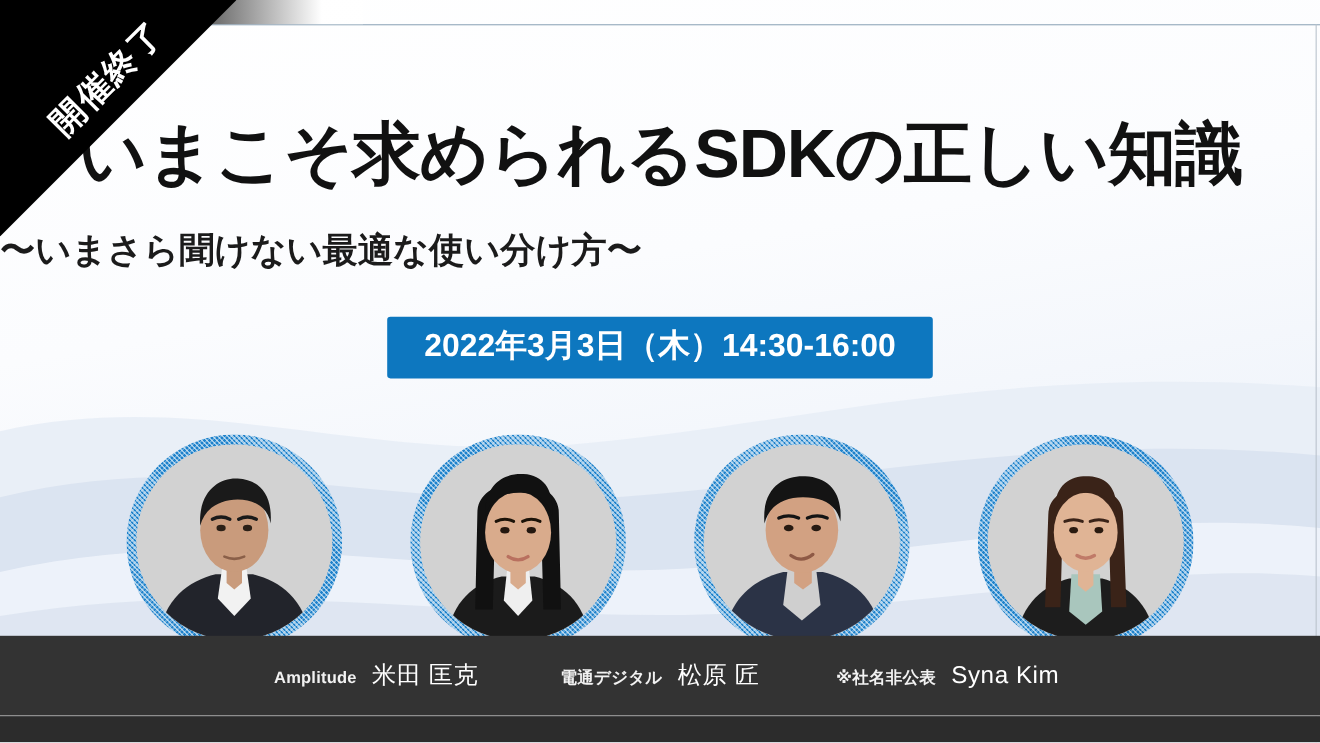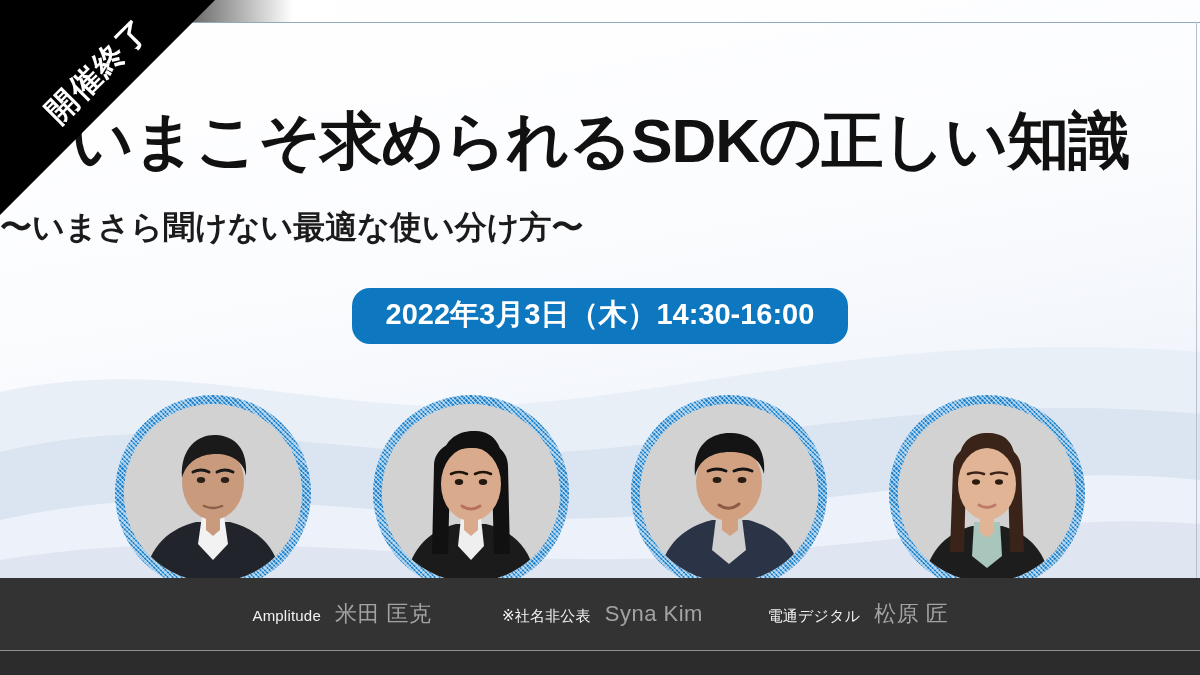--- a/index.html
+++ b/index.html
@@ -132,21 +132,21 @@
     z-index: 3;
   }
   .date-pill {
     display: inline-block;
     background: #0d77bf;
     color: #ffffff;
     font-size: 29px;
     font-weight: 700;
     letter-spacing: 0px;
     padding: 7px 34px 9px 34px;
-    border-radius: 18px;
+    border-radius: 3px;
     white-space: nowrap;
   }
 
   
   .speakers {
     position: absolute;
     left: 0; top: 395px;
     width: 1200px;
     height: 200px;
     display: flex;
@@ -190,30 +190,30 @@
     gap: 62px;
   }
   .name-cell {
     width: 196px;
     text-align: center;
     color: #ffffff;
     white-space: nowrap;
   }
   .name-cell .org {
     font-size: 15px;
-    font-weight: 400;
+    font-weight: 700;
     letter-spacing: .2px;
     color: #f2f2f2;
   }
   .name-cell .person {
     font-size: 22px;
     font-weight: 400;
     letter-spacing: .5px;
     margin-left: 14px;
-    color: #a3a3a3;
+    color: #ffffff;
   }
 
   .bar-divider {
     position: absolute;
     left: 0; top: 650px;
     width: 1200px; height: 1px;
     background: #8e8e8e;
     z-index: 6;
   }
   .footer-strip {
@@ -346,23 +346,23 @@
       </div>
     </div>
 
   </div>
 
   <div class="name-bar">
     <div class="name-cell">
       <span class="org">Amplitude</span><span class="person">米田 匡克</span>
     </div>
     <div class="name-cell">
+      <span class="org">電通デジタル</span><span class="person">松原 匠</span>
+    </div>
+    <div class="name-cell">
       <span class="org">※社名非公表</span><span class="person">Syna Kim</span>
-    </div>
-    <div class="name-cell">
-      <span class="org">電通デジタル</span><span class="person">松原 匠</span>
     </div>
   </div>
 
   <div class="bar-divider"></div>
   <div class="footer-strip"></div>
 
 </div>
 
 </body></html>

